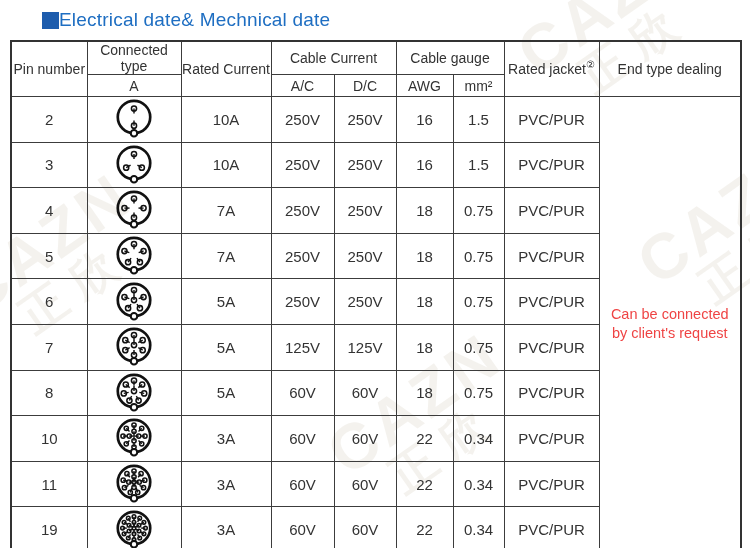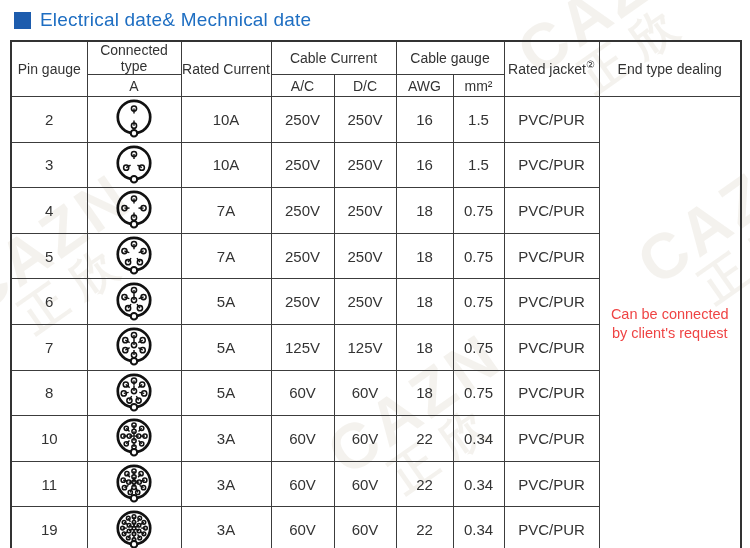--- a/index.html
+++ b/index.html
@@ -8,21 +8,21 @@
     font-family:"Liberation Sans",sans-serif;overflow:hidden;
   }
   .watermark-layer{position:absolute;inset:0;overflow:hidden;pointer-events:none;}
   .wm{
     position:absolute;font-weight:bold;font-size:64px;letter-spacing:4px;
     color:rgba(186,172,150,0.16);transform:rotate(-35deg);white-space:nowrap;
     line-height:0.95;text-align:center;
   }
   .wm .wm-sub{font-size:46px;letter-spacing:14px;display:block;}
   .title-row{
-    position:absolute;left:14px;top:9px;display:flex;align-items:center;gap:9px;
+    position:absolute;left:42px;top:9px;display:flex;align-items:center;
   }
   .title-sq{width:17px;height:17px;background:#1d5cad;}
   .title-txt{font-size:19px;color:#1e6ec2;letter-spacing:0.2px;}
   table.spec{
     position:absolute;left:10px;top:40px;width:730px;
     border-collapse:collapse;table-layout:fixed;
     border:2px solid #333;background:transparent;position:absolute;
   }
   table.spec th,table.spec td{
     border:1px solid #3c3c3c;text-align:center;vertical-align:middle;
@@ -69,21 +69,21 @@
         <col style="width:90px">
       <col style="width:63px">
         <col style="width:62px">
         <col style="width:57px">
       <col style="width:51px">
         <col style="width:95px">
         <col style="width:142px">
     </colgroup>
     <thead>
       <tr>
-        <th rowspan="2">Pin gauge</th>
+        <th rowspan="2">Pin number</th>
         <th>Connected type</th>
         <th rowspan="2">Rated Current</th>
         <th colspan="2">Cable Current</th>
         <th colspan="2">Cable gauge</th>
         <th rowspan="2">
           <span>Rated jacket</span><sup class="circ">②</sup>
         </th>
         <th rowspan="2">End type dealing</th>
       </tr>
       <tr>

